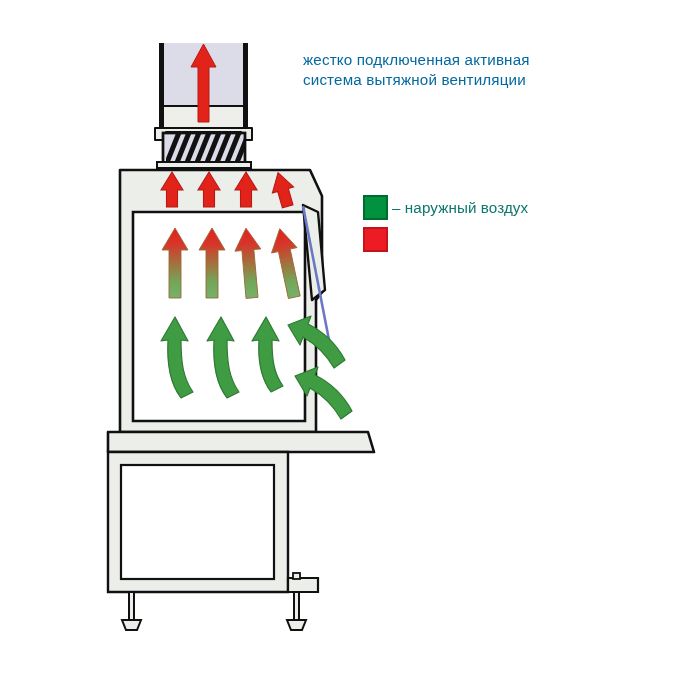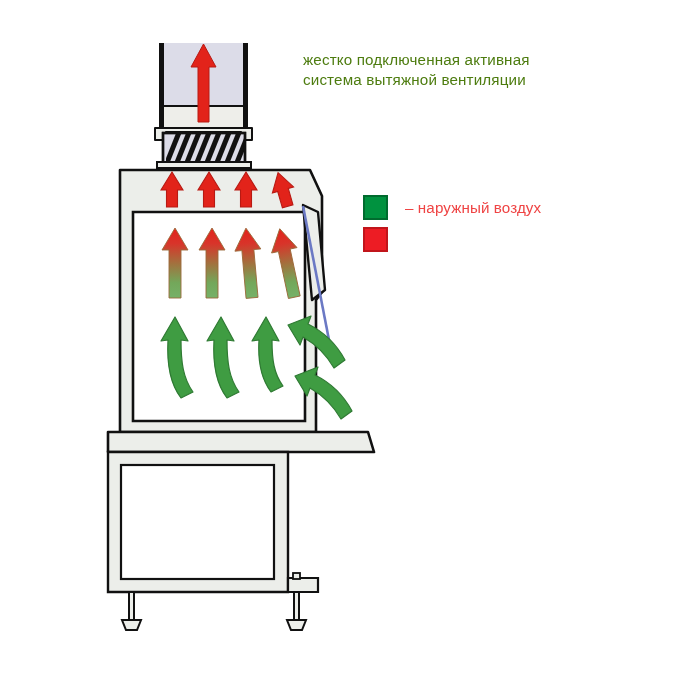--- a/index.html
+++ b/index.html
@@ -12,21 +12,21 @@
   }
   #stage{position:absolute;left:0;top:0;width:684px;height:684px;}
   svg.diagram{position:absolute;left:0;top:0;width:684px;height:684px;}
 
   .caption{
     position:absolute;
     left:303px; top:50px;
     width:340px;
     font-size:15.2px;
     line-height:20px;
-    color:#4d7c0f;
+    color:#0369a1;
     letter-spacing:0.15px;
     white-space:pre-line;
     user-select:none;
   }
 
   .legend{
     position:absolute;
     left:363px; top:193px;
   }
   .legend-row{
@@ -34,23 +34,23 @@
     align-items:center;
     height:28px;
     margin-bottom:4px;
   }
   .swatch{
     width:25px;height:25px;
     display:block;
     box-sizing:border-box;
   }
   .legend-label{
-    margin-left:17px;
+    margin-left:4px;
     font-size:15.2px;
-    color:#ef4444;
+    color:#0f766e;
     white-space:nowrap;
     letter-spacing:0.1px;
   }
 </style>
 </head>
 <body>
 
 <div id="stage">
 
   <svg class="diagram" viewBox="0 0 684 684">

